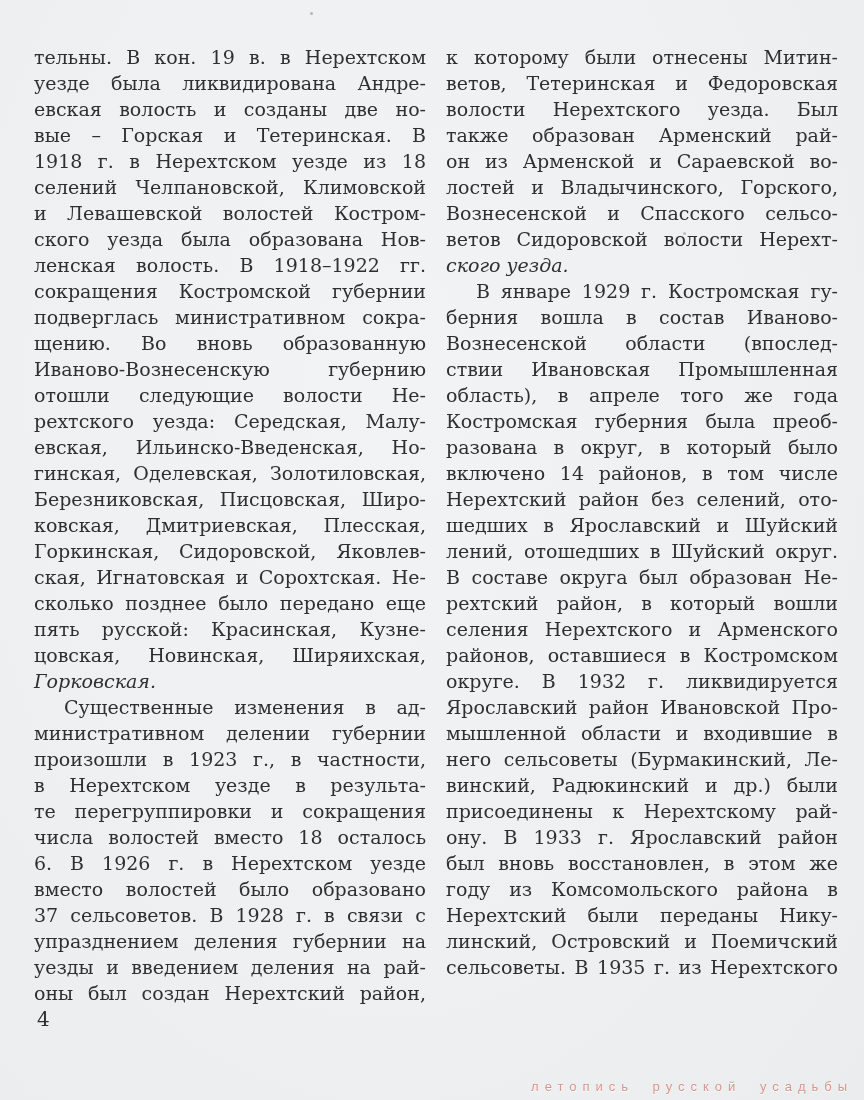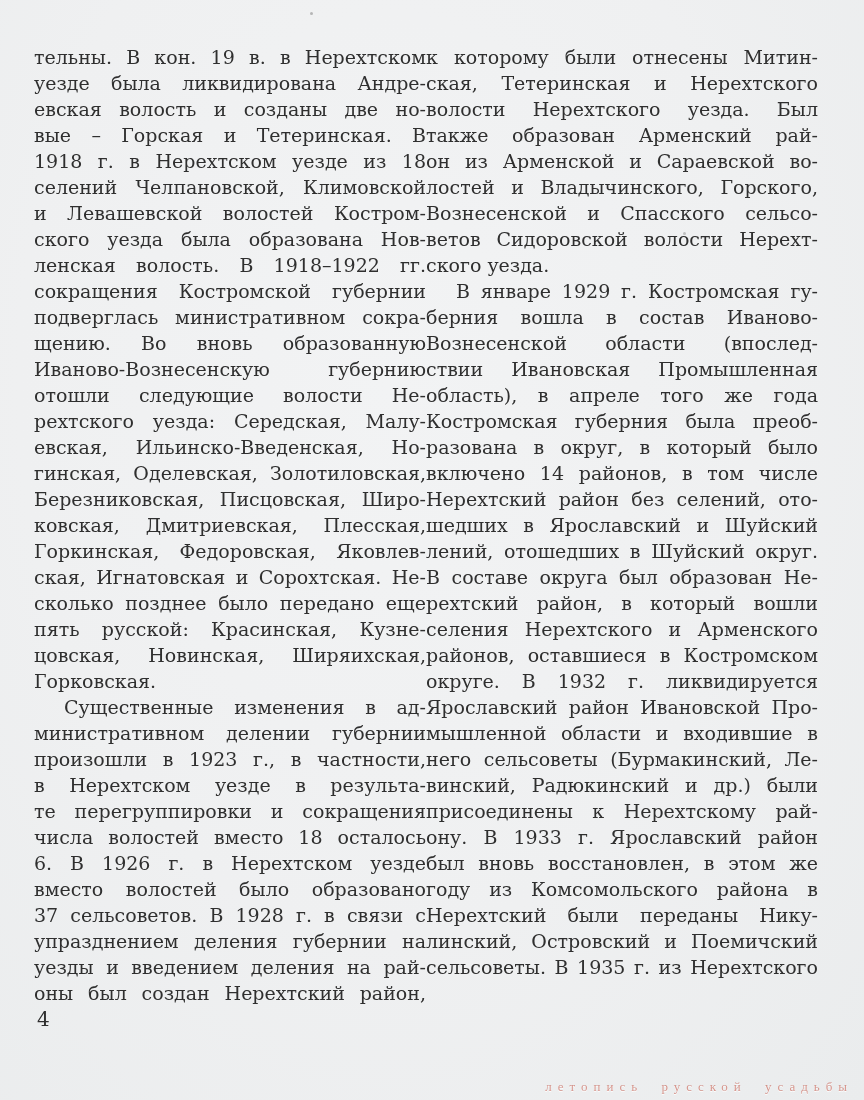--- a/index.html
+++ b/index.html
@@ -14,44 +14,45 @@
     overflow: hidden;
     background: radial-gradient(ellipse at 45% 35%, #f2f3f4 0%, #eff0f1 55%, #eaeced 100%);
     font-family: "DejaVu Serif", serif;
     color: #2f2f2f;
   }
   .columns {
     position: absolute;
     top: 44px;
     left: 34px;
     display: flex;
+    gap: 20px;
   }
   .column { width: 392px; }
   .paragraph { margin: 0; }
   .line {
     font-size: 19px;
     line-height: 26px;
     white-space: nowrap;
     text-align: justify;
     text-align-last: justify;
   }
-  .line.flush-end { text-align-last: left; }
+  .line.flush-end { text-align-last: left; font-style: italic; }
   .line.indent { text-indent: 30px; }
   .page-number {
     position: absolute;
     left: 37px;
     top: 1007px;
     font-size: 20px;
     color: #2f2f2f;
   }
   .footer-watermark {
     position: absolute;
     right: 11px;
     top: 1079px;
-    font-family: Liberation Serif, serif;
+    font-family: Liberation Sans, sans-serif;
     font-size: 13px;
     letter-spacing: 0.46em;
     word-spacing: 0.7em;
     color: rgba(194, 88, 74, 0.62);
     text-shadow: 0 1px 0 rgba(255,255,255,0.9);
   }
   .scan-speck {
     position: absolute;
     left: 310px;
     top: 12px;
@@ -91,21 +92,21 @@
           <div class="line">сокращения Костромской губернии</div>
           <div class="line">подверглась министративном сокра-</div>
           <div class="line">щению. Во вновь образованную</div>
           <div class="line">Иваново-Вознесенскую губернию</div>
           <div class="line">отошли следующие волости Не-</div>
           <div class="line">рехтского уезда: Середская, Малу-</div>
           <div class="line">евская, Ильинско-Введенская, Но-</div>
           <div class="line">гинская, Оделевская, Золотиловская,</div>
           <div class="line">Березниковская, Писцовская, Широ-</div>
           <div class="line">ковская, Дмитриевская, Плесская,</div>
-          <div class="line">Горкинская, Федоровская, Яковлев-</div>
+          <div class="line">Горкинская, Сидоровской, Яковлев-</div>
           <div class="line">ская, Игнатовская и Сорохтская. Не-</div>
           <div class="line">сколько позднее было передано еще</div>
           <div class="line">пять русской: Красинская, Кузне-</div>
           <div class="line">цовская, Новинская, Ширяихская,</div>
           <div class="line flush-end">Горковская.</div>
         </div>
         <div class="paragraph">
           <div class="line indent">Существенные изменения в ад-</div>
           <div class="line">министративном делении губернии</div>
           <div class="line">произошли в 1923 г., в частности,</div>
@@ -116,21 +117,21 @@
           <div class="line">вместо волостей было образовано</div>
           <div class="line">37 сельсоветов. В 1928 г. в связи с</div>
           <div class="line">упразднением деления губернии на</div>
           <div class="line">уезды и введением деления на рай-</div>
           <div class="line">оны был создан Нерехтский район,</div>
         </div>
       </div>
     <div class="column">
         <div class="paragraph">
           <div class="line">к которому были отнесены Митин-</div>
-          <div class="line">ская, Тетеринская и Нерехтского</div>
+          <div class="line">ветов, Тетеринская и Федоровская</div>
           <div class="line">волости Нерехтского уезда. Был</div>
           <div class="line">также образован Арменский рай-</div>
           <div class="line">он из Арменской и Сараевской во-</div>
           <div class="line">лостей и Владычинского, Горского,</div>
           <div class="line">Вознесенской и Спасского сельсо-</div>
           <div class="line">ветов Сидоровской волости Нерехт-</div>
           <div class="line flush-end">ского уезда.</div>
         </div>
         <div class="paragraph">
           <div class="line indent">В январе 1929 г. Костромская гу-</div>

